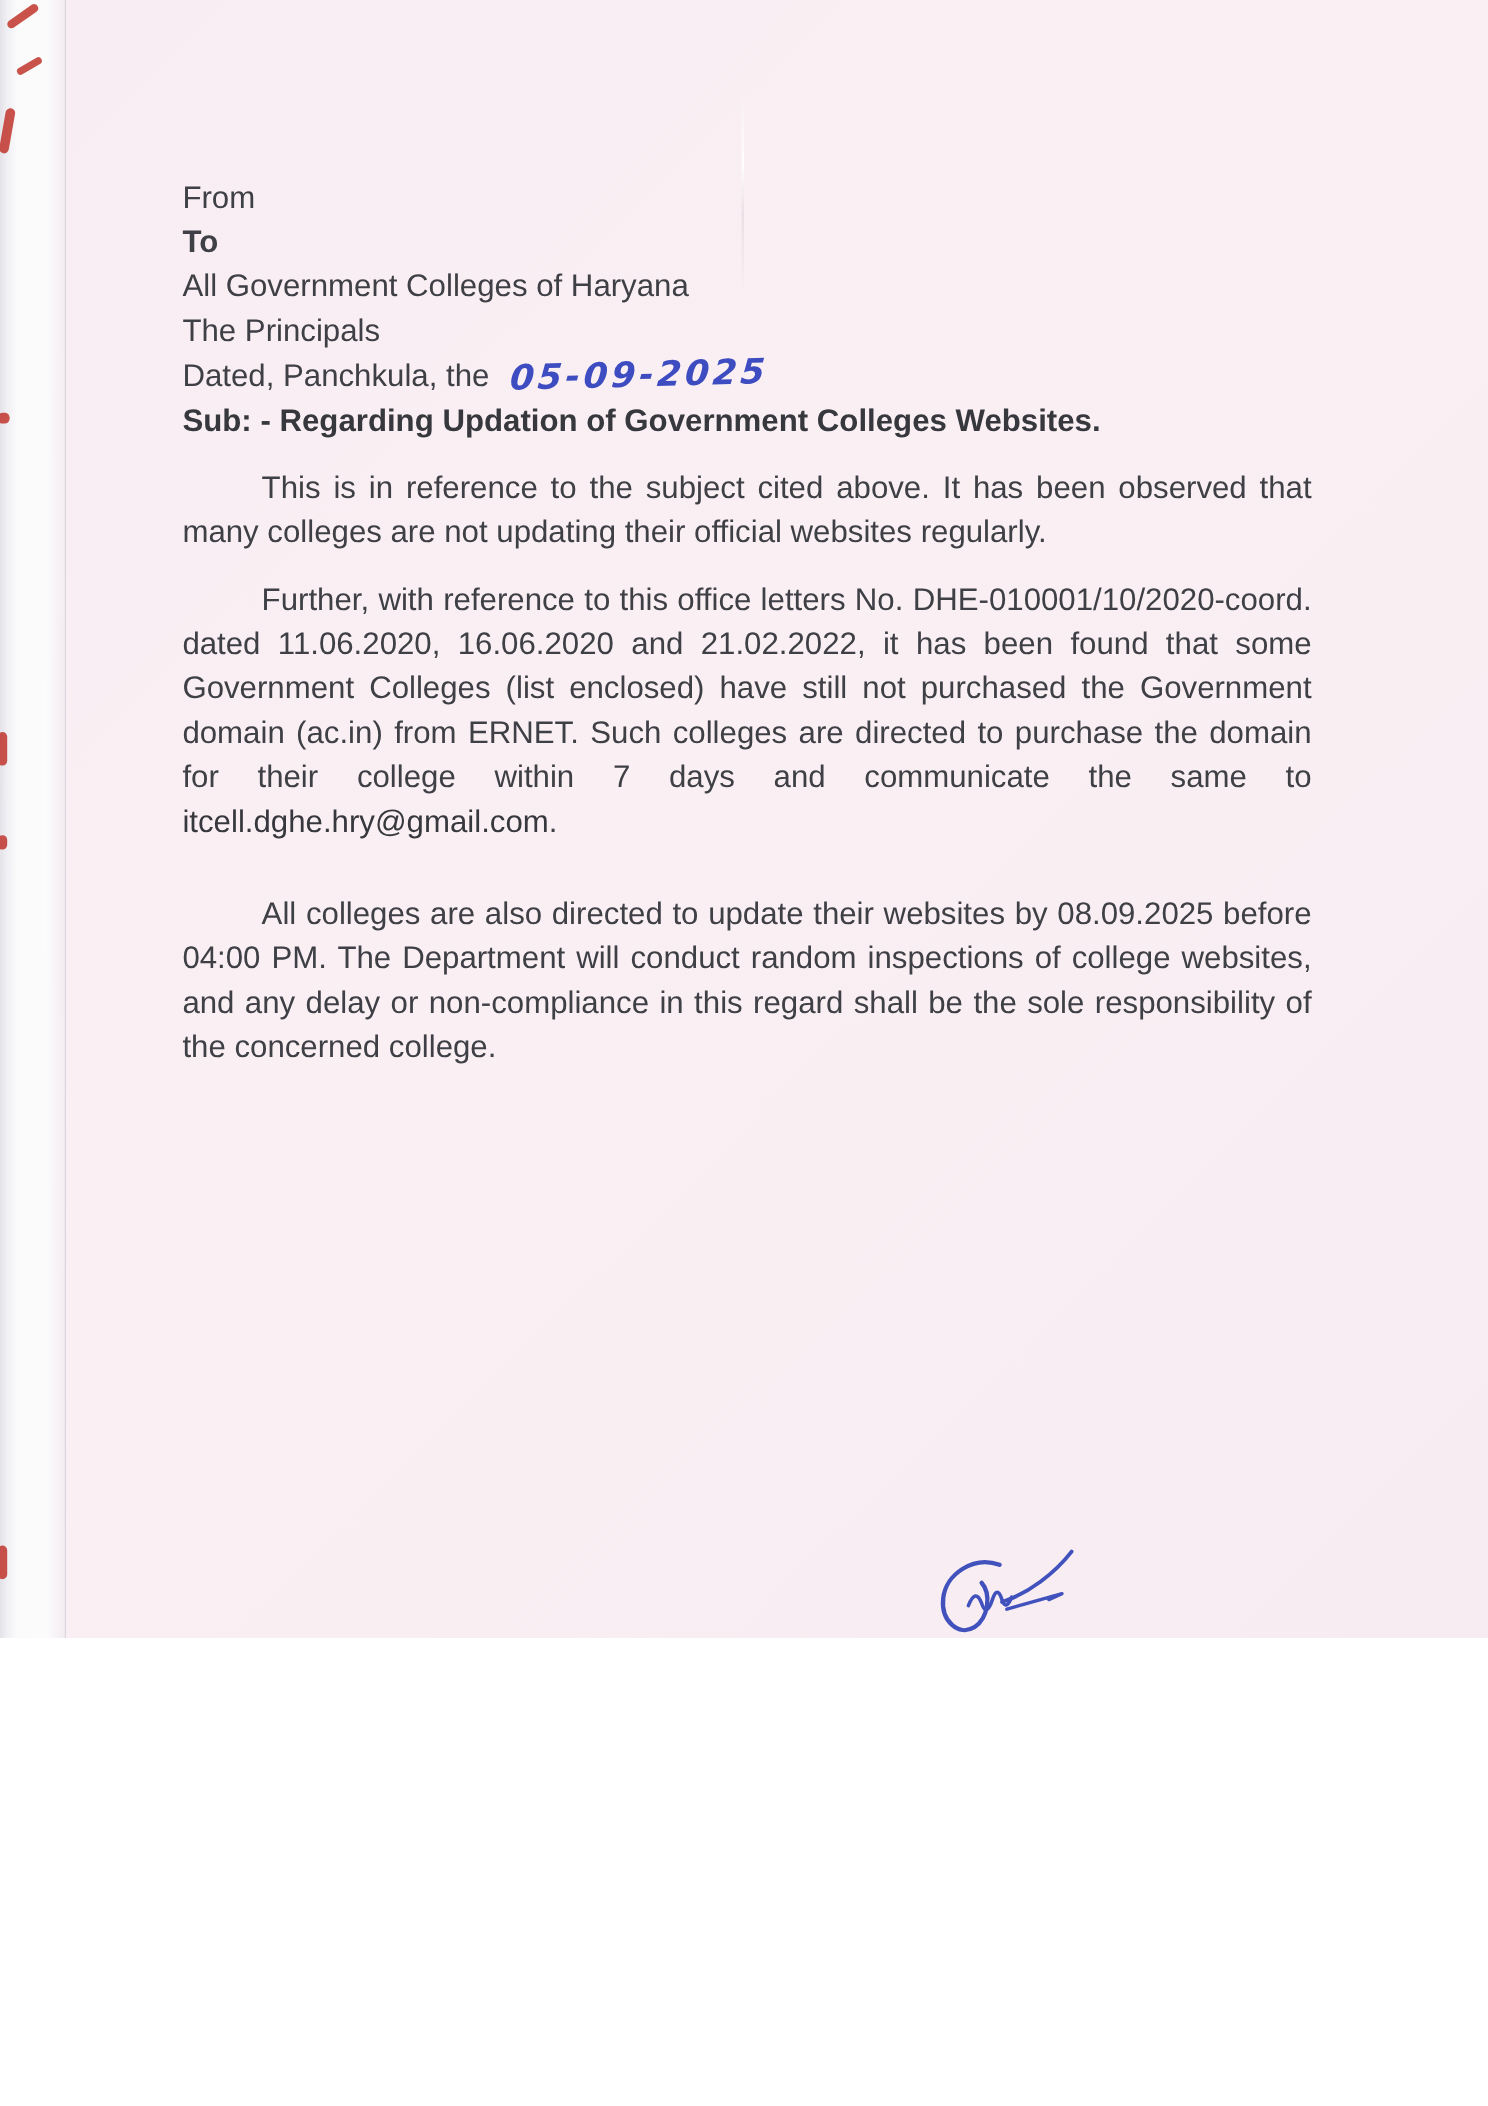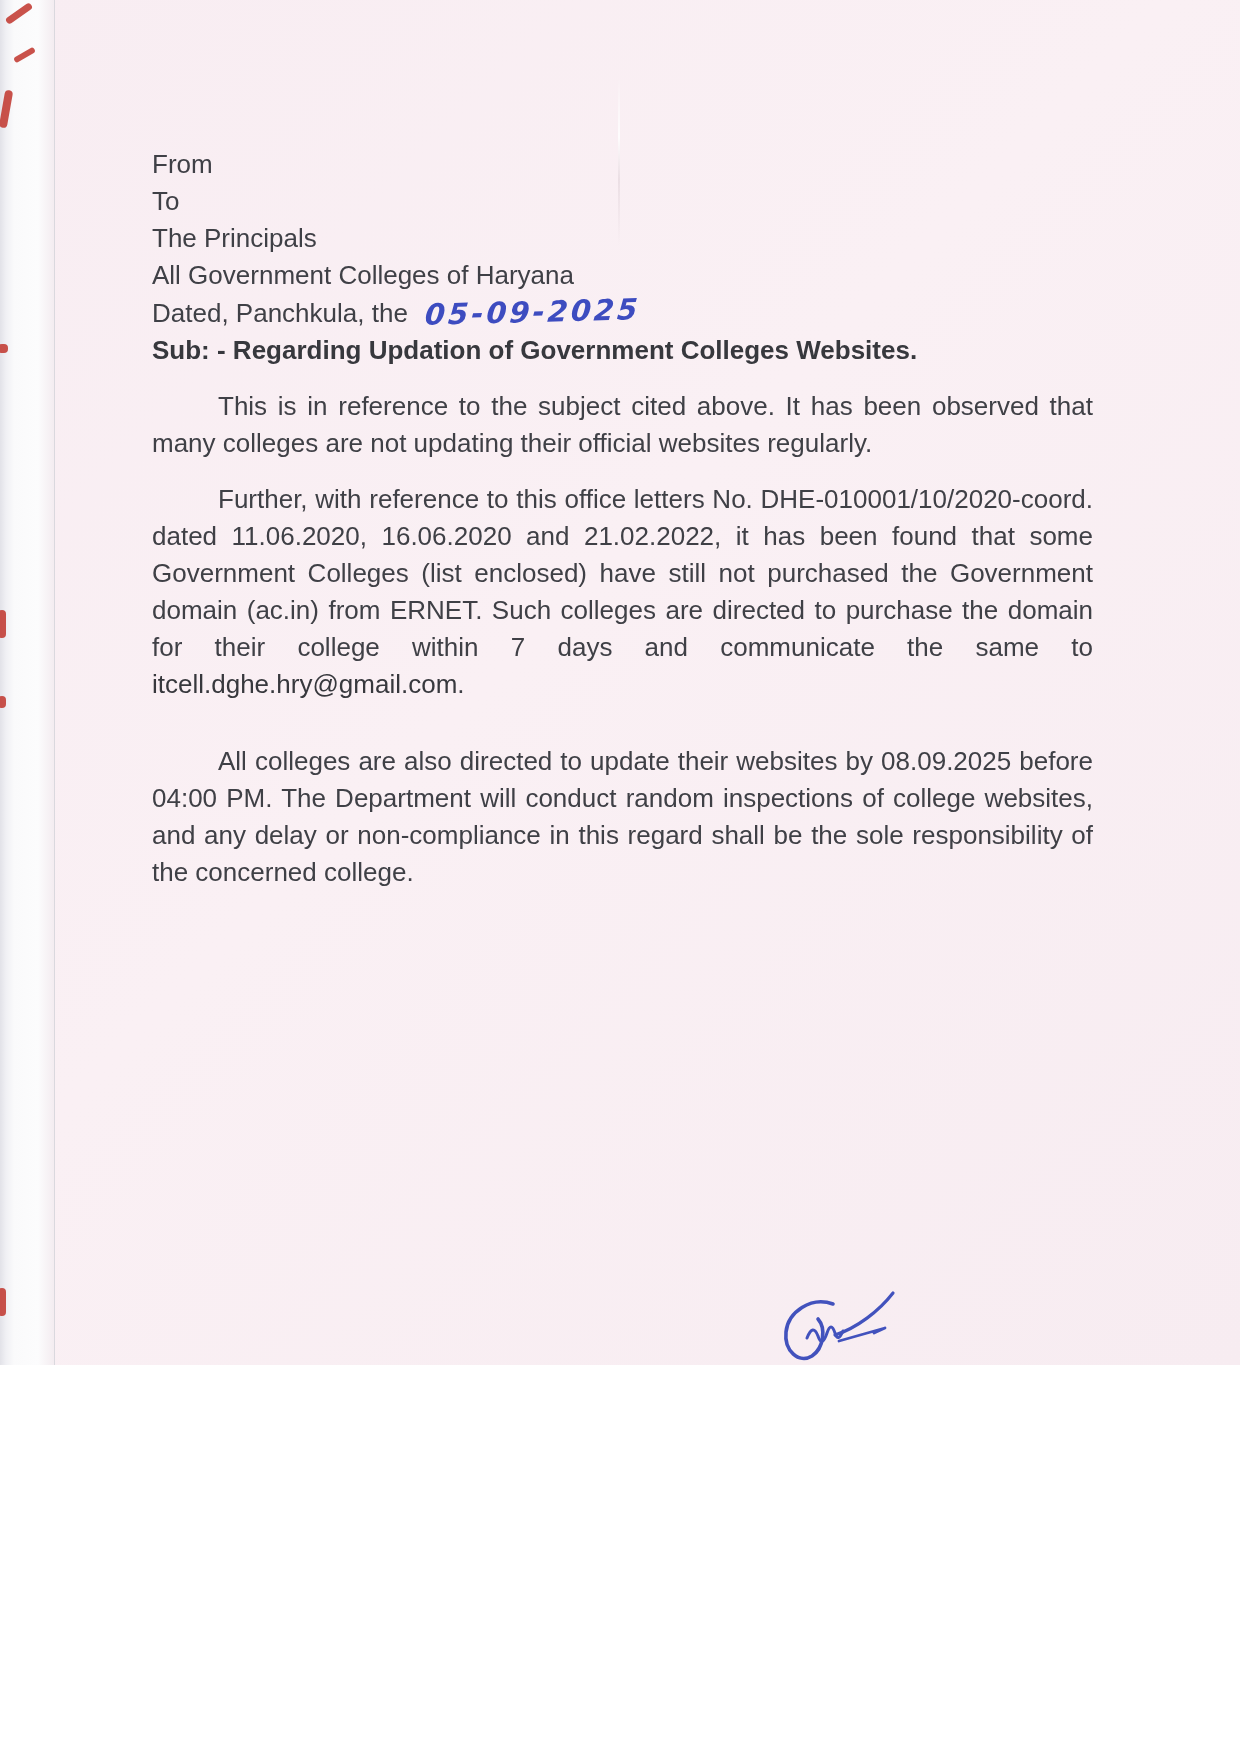--- a/index.html
+++ b/index.html
@@ -26,21 +26,21 @@
   
   .red-mark {
     position:absolute; background:#c23a32; border-radius:4px; opacity:0.88;
   }
   .letter {
     position:absolute; left:152px; top:146px; width:941px;
     font-size:26px; line-height:37px;
   }
   .letter div, .letter p { margin:0; }
   .addr   { margin-left:73px; margin-top:9px; }
-  .to-label { margin-top:3px; }
+  .to-label { margin-top:3px;font-weight:bold; }
   .addr2  { margin-left:73px; margin-top:4px; }
   .memo   { margin-left:73px; margin-top:38px; }
   .hand-date {
     display:inline-block;
     font-family:"DejaVu Sans", sans-serif;
     font-style:italic; font-weight:600;
     font-size:29px; letter-spacing:3px;
     color:#3d4cc0;
     transform: rotate(-1.5deg) skewX(-6deg);
     margin-left:10px;
@@ -77,22 +77,22 @@
     <div class="red-mark" style="left:-2px; top:1558px; width:8px;  height:44px;"></div>
     <div class="red-mark" style="left:-2px; top:1620px; width:7px;  height:36px;"></div>
   </div>
 
   <div class="letter">
 
     <div>From</div>
 
     <div class="to-label">To</div>
     <div class="addr2">
+      <div>All Government Colleges of Haryana</div>
       <div>The Principals</div>
-      <div>All Government Colleges of Haryana</div>
     </div>
 
     <div class="memo">
       <div>
         <span>Dated, Panchkula, the</span>
         <span class="hand-date">05-09-2025</span>
       </div>
     </div>
 
     <div class="subject">Sub: - Regarding Updation of Government Colleges Websites.</div>

